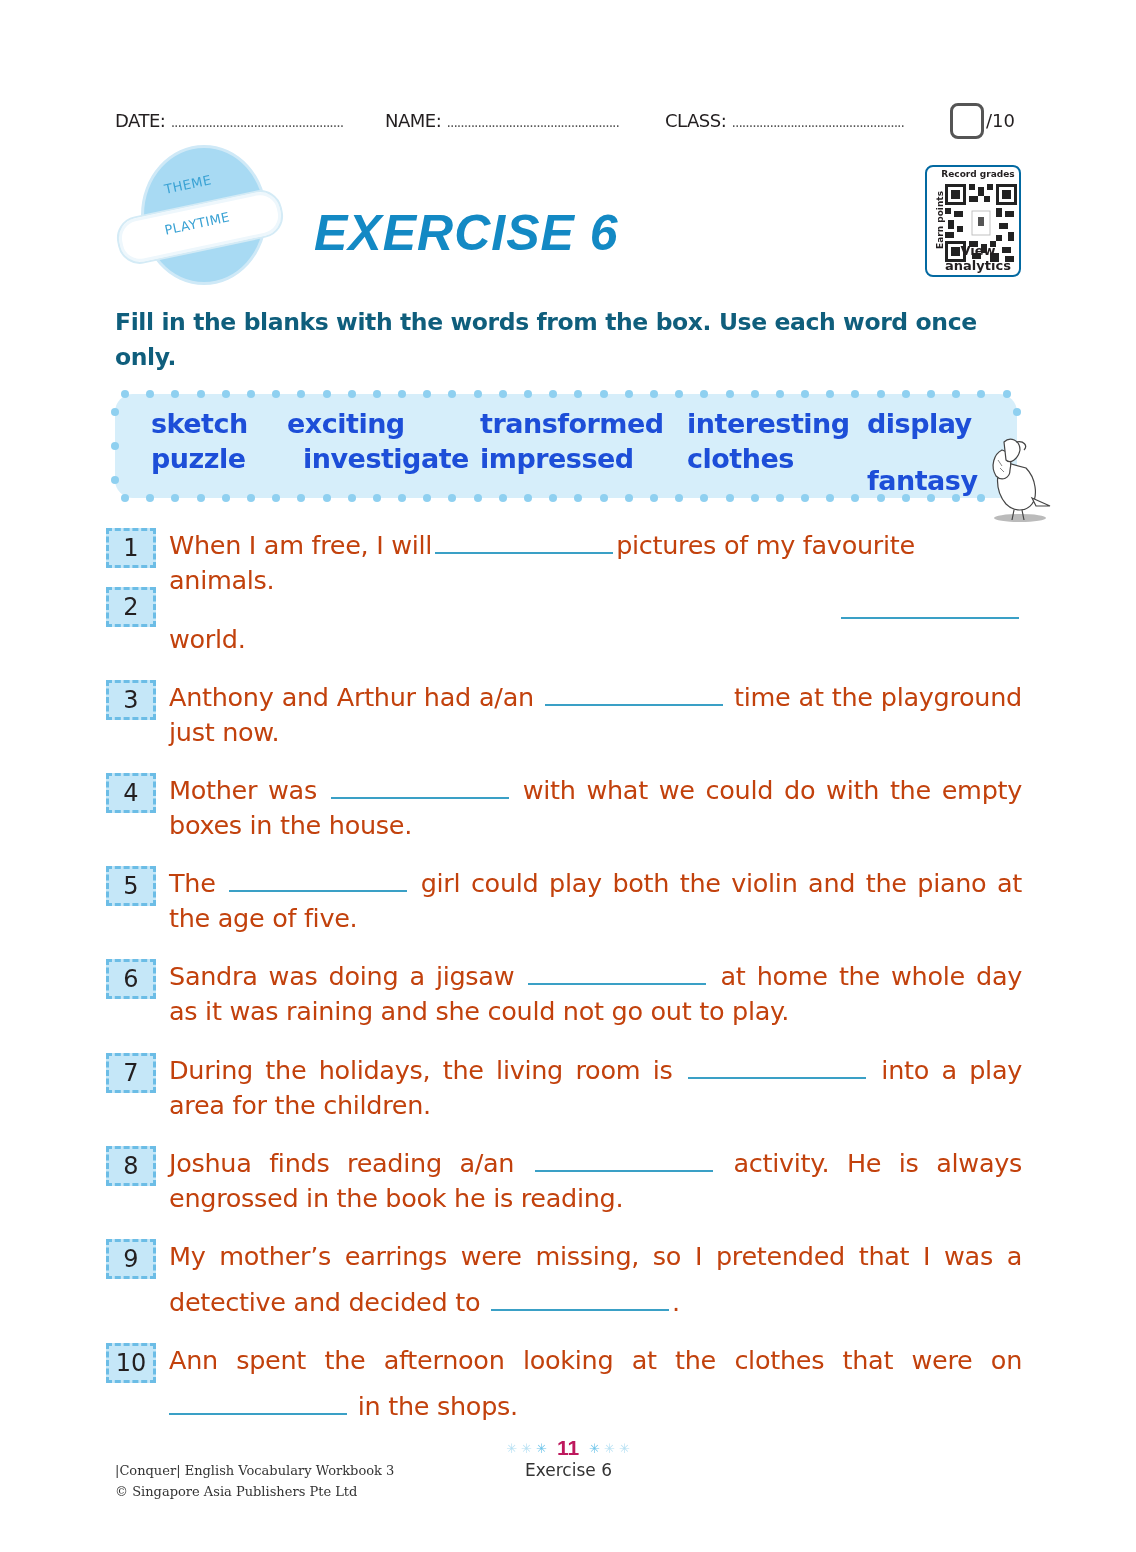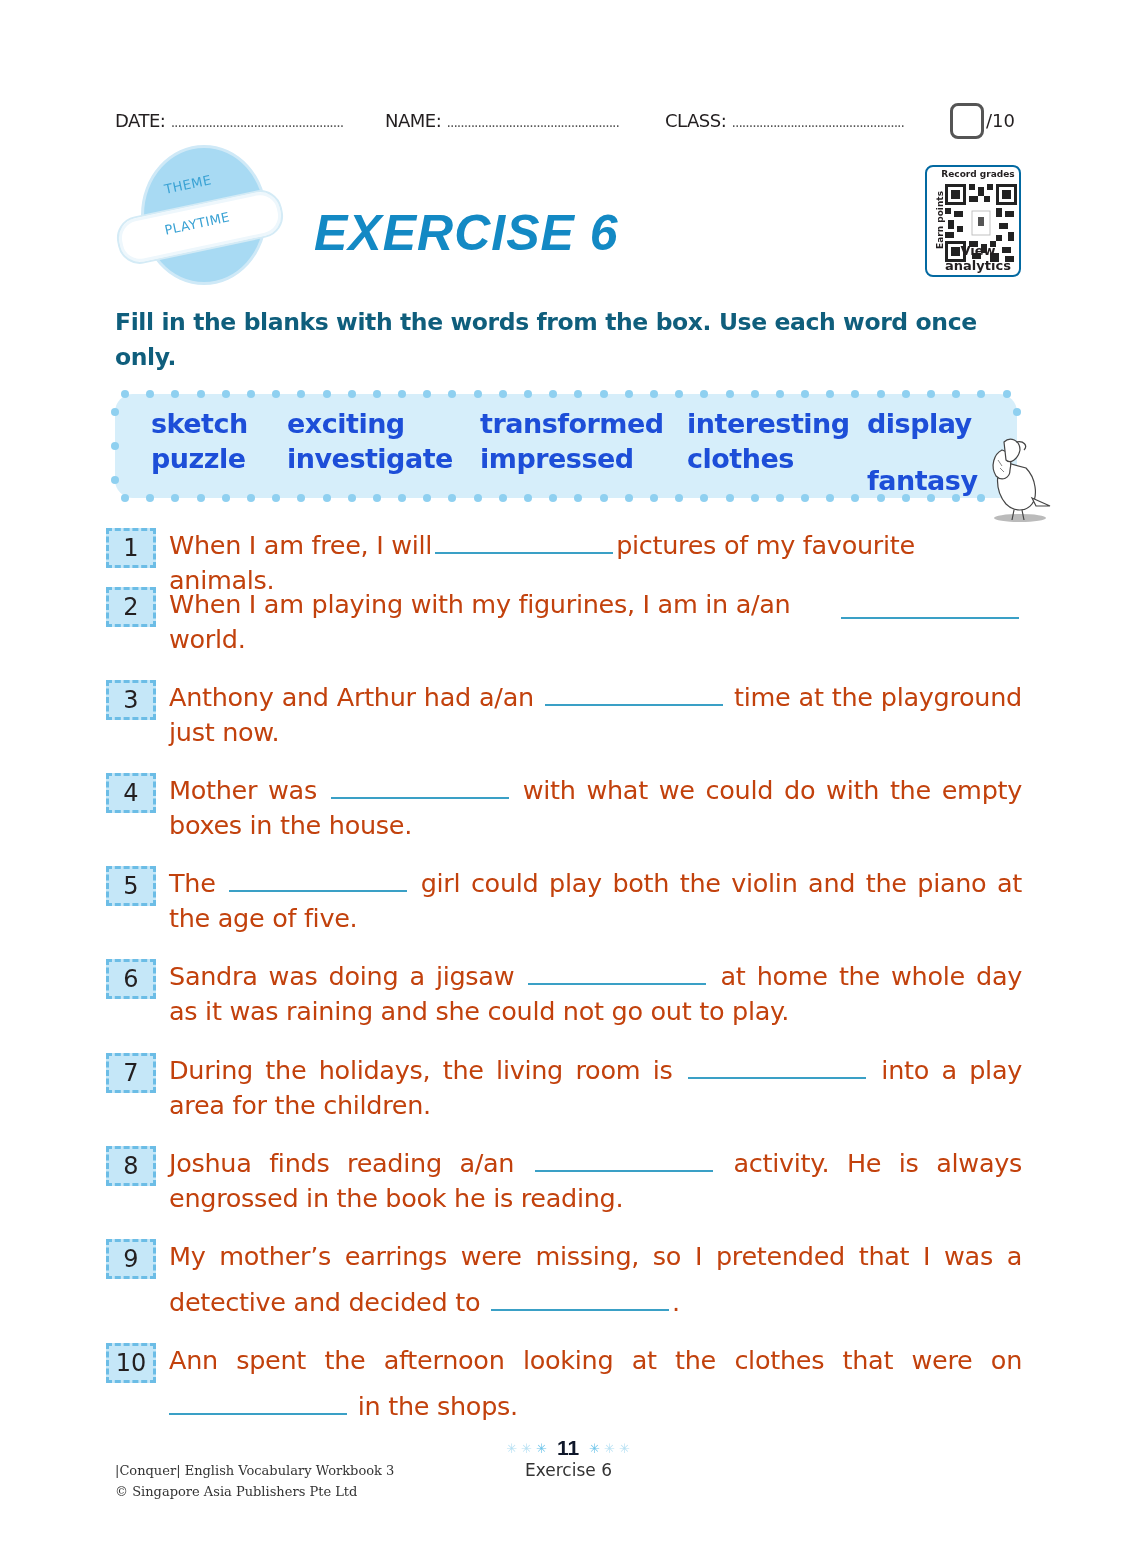--- a/index.html
+++ b/index.html
@@ -49,21 +49,21 @@
   .q-num { position: absolute; left: 0; top: 0; width: 50px; height: 40px; background: #c5e7f8; border: 3px dashed #6cbde6; display: flex; align-items: center; justify-content: center; font-size: 24px; color: #231f20; }
   .q-text { position: absolute; left: 63px; top: 0; width: 853px; font-size: 25.5px; line-height: 35px; color: #c2410c; letter-spacing: -0.3px; text-align: justify; }
   .q-text.tall { line-height: 46px; }
   .blank { display: inline-block; width: 178px; height: 24px; border-bottom: 2px solid #3aa0c6; vertical-align: baseline; margin: 0 3px; }
 
   
   .footer-left { position: absolute; left: 115px; top: 1460px; font-family: "DejaVu Serif", serif; font-size: 13px; line-height: 21px; color: #333; }
   .page-num-row { position: absolute; left: 498px; top: 1436px; width: 140px; display: flex; align-items: center; justify-content: center; gap: 4px; }
   .star { color: #6cc4ea; font-size: 13px; }
   .star.faint { color: #b6e0f3; }
-  .page-num { font-family: "Liberation Sans", sans-serif; font-weight: bold; font-size: 21px; color: #0f172a; padding: 0 6px; text-align: right; }
+  .page-num { font-family: "Liberation Sans", sans-serif; font-weight: bold; font-size: 21px; color: #be185d; padding: 0 6px; text-align: right; }
   .footer-ex { position: absolute; left: 525px; top: 1460px; font-size: 17px; color: #333; }
 </style>
 </head>
 <body>
 
 <div class="header-row">
   <div class="field" style="left:0;">
     <span>DATE:</span>
     <span class="dots">..................................................</span>
   </div>
@@ -217,21 +217,21 @@
       <span></span>
       <span></span>
     </div>
 
   <span class="word" style="left:36px; top:14px;">sketch</span>
   <span class="word" style="left:172px; top:14px;">exciting</span>
   <span class="word" style="left:365px; top:14px;">transformed</span>
   <span class="word" style="left:572px; top:14px;">interesting</span>
   <span class="word" style="left:752px; top:14px;">display</span>
   <span class="word" style="left:36px; top:49px;">puzzle</span>
-  <span class="word" style="left:172px; top:49px;">investigate</span>
+  <span class="word" style="left:188px; top:49px;">investigate</span>
   <span class="word" style="left:365px; top:49px;">impressed</span>
   <span class="word" style="left:572px; top:49px;">clothes</span>
   <span class="word" style="left:752px; top:34px;margin-top:37px;">fantasy</span>
 </div>
 
 <svg class="bird" viewBox="0 0 76 92">
   <ellipse cx="40" cy="86" rx="26" ry="4" fill="#bbb"></ellipse>
   <path d="M24 30 C16 38 14 58 26 72 C34 80 46 80 52 72 C58 64 56 46 46 36 Z" fill="#fff" stroke="#444" stroke-width="1.2"></path>
   <path d="M22 18 C14 22 10 34 16 44 C22 50 30 46 30 38 C32 28 30 20 22 18 Z" fill="#fff" stroke="#444" stroke-width="1.2"></path>
   <path d="M24 10 C30 4 40 8 40 18 C38 28 30 32 26 28 Z" fill="#fff" stroke="#444" stroke-width="1.2"></path>
@@ -241,21 +241,21 @@
   <path d="M18 28 L22 34 M20 36 L24 40" stroke="#666" stroke-width="0.8"></path>
 </svg>
 
 <div class="q" style="top:528px;">
   <div class="q-num">1</div>
   <div class="q-text" style="text-align:left;"><span>When I am free, I will</span><span class="blank"></span><span>pictures of my favourite animals.</span></div>
 </div>
 
 <div class="q" style="top:587px;">
   <div class="q-num">2</div>
-  <div class="q-text"><span>When I am playing with my figurines, I am in a/an</span> <span class="blank" style="float:right;margin-top:8px;"></span><br><span>world.</span></div>
+  <div class="q-text"> <span class="blank" style="float:right;margin-top:8px;"></span><br><span>world.</span></div>
 </div>
 
 <div class="q" style="top:680px;">
   <div class="q-num">3</div>
   <div class="q-text"><span>Anthony and Arthur had a/an</span> <span class="blank"></span> <span>time at the playground just now.</span></div>
 </div>
 
 <div class="q" style="top:773px;">
   <div class="q-num">4</div>
   <div class="q-text"><span>Mother was</span> <span class="blank"></span> <span>with what we could do with the empty boxes in the house.</span></div>

